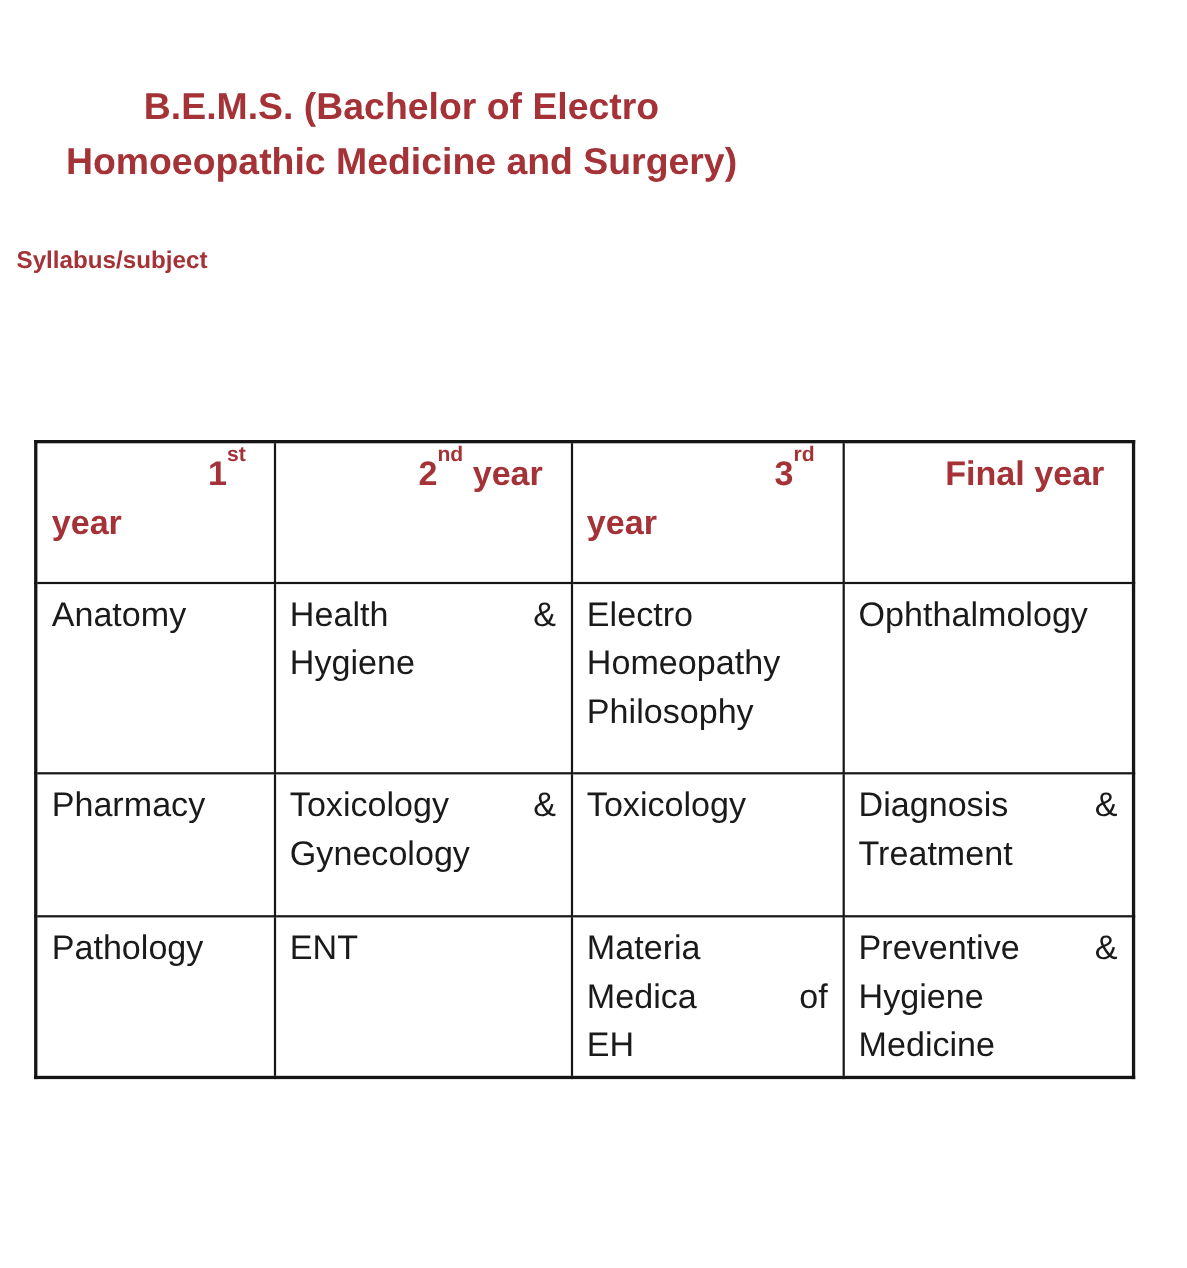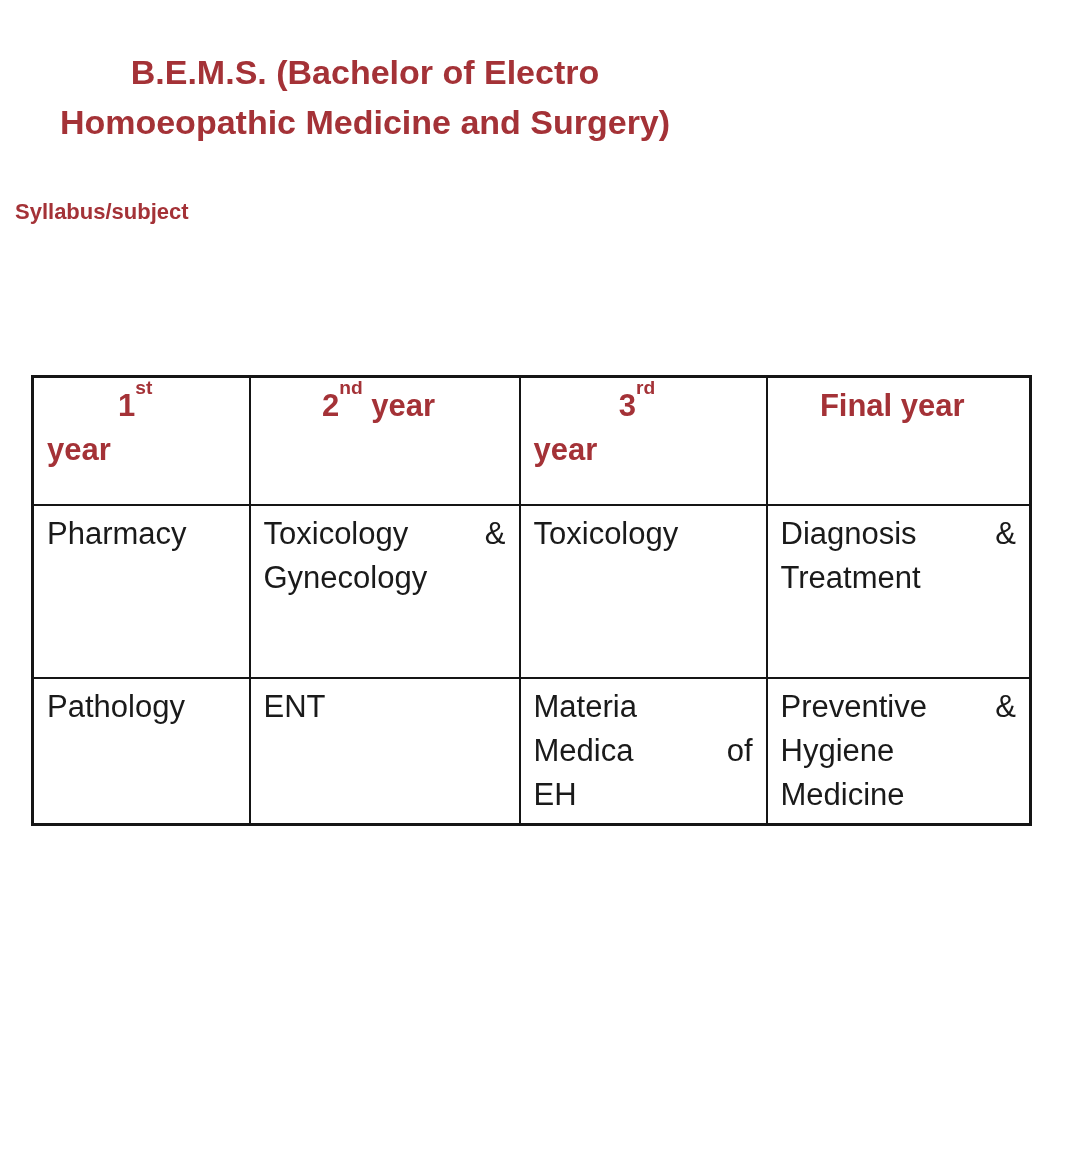--- a/index.html
+++ b/index.html
@@ -10,21 +10,21 @@
   }
   *{margin:0;padding:0;box-sizing:border-box;}
   html,body{background:var(--bg);}
   body{
     width:1079px;height:1153px;overflow:hidden;position:relative;
     font-family:"Liberation Sans","DejaVu Sans",sans-serif;
     color:var(--text);
   }
   .title-block{
     width:712px;
-    margin-top:47px;
+    margin-top:72px;
     text-align:center;
     padding-left:18px;
   }
   .title-line{
     font-size:34px;line-height:50px;font-weight:700;color:var(--accent);
   }
   .subtitle{
     width:712px;
     margin-top:40px;
     text-align:left;
@@ -46,21 +46,21 @@
     line-height:44px;
     text-align:left;
   }
   thead tr{height:128px;}
   tbody tr:nth-child(1){height:173px;}
   tbody tr:nth-child(2){height:130px;}
   tbody tr:nth-child(3){height:130px;padding-left:32px;}
   tbody tr:nth-child(4){height:214px;}
   th{color:var(--accent);font-weight:700;}
   td{color:var(--text);font-weight:400;}
-  .hline.right{text-align:center;padding-right:12px;}
+  .hline.right{text-align:right;padding-right:12px;}
   .hline.left{text-align:left;}
   .jline{display:flex;justify-content:space-between;}
   sup{
     font-size:0.62em;
     position:relative;
     top:-0.55em;
     line-height:0;
   }
 </style>
 </head>
@@ -94,20 +94,40 @@
           <th>
             <div class="hline right"><span>3</span><sup>rd</sup></div>
             <div class="hline left"><span>year</span></div>
           </th>
           <th>
             <div class="hline right"><span>Final year</span></div>
           </th>
         </tr>
     </thead>
     <tbody id="table-body">
+        <tr>
+          <td>
+            <div>Anatomy</div>
+          </td>
+          <td>
+            <div class="jline">
+              <span>Health</span>
+              <span>&amp;</span>
+            </div>
+            <div>Hygiene</div>
+          </td>
+          <td>
+            <div>Electro</div>
+            <div>Homeopathy</div>
+            <div>Philosophy</div>
+          </td>
+          <td>
+            <div>Ophthalmology</div>
+          </td>
+        </tr>
         <tr>
           <td>
             <div>Pharmacy</div>
           </td>
           <td>
             <div class="jline">
               <span>Toxicology</span>
               <span>&amp;</span>
             </div>
             <div>Gynecology</div>

